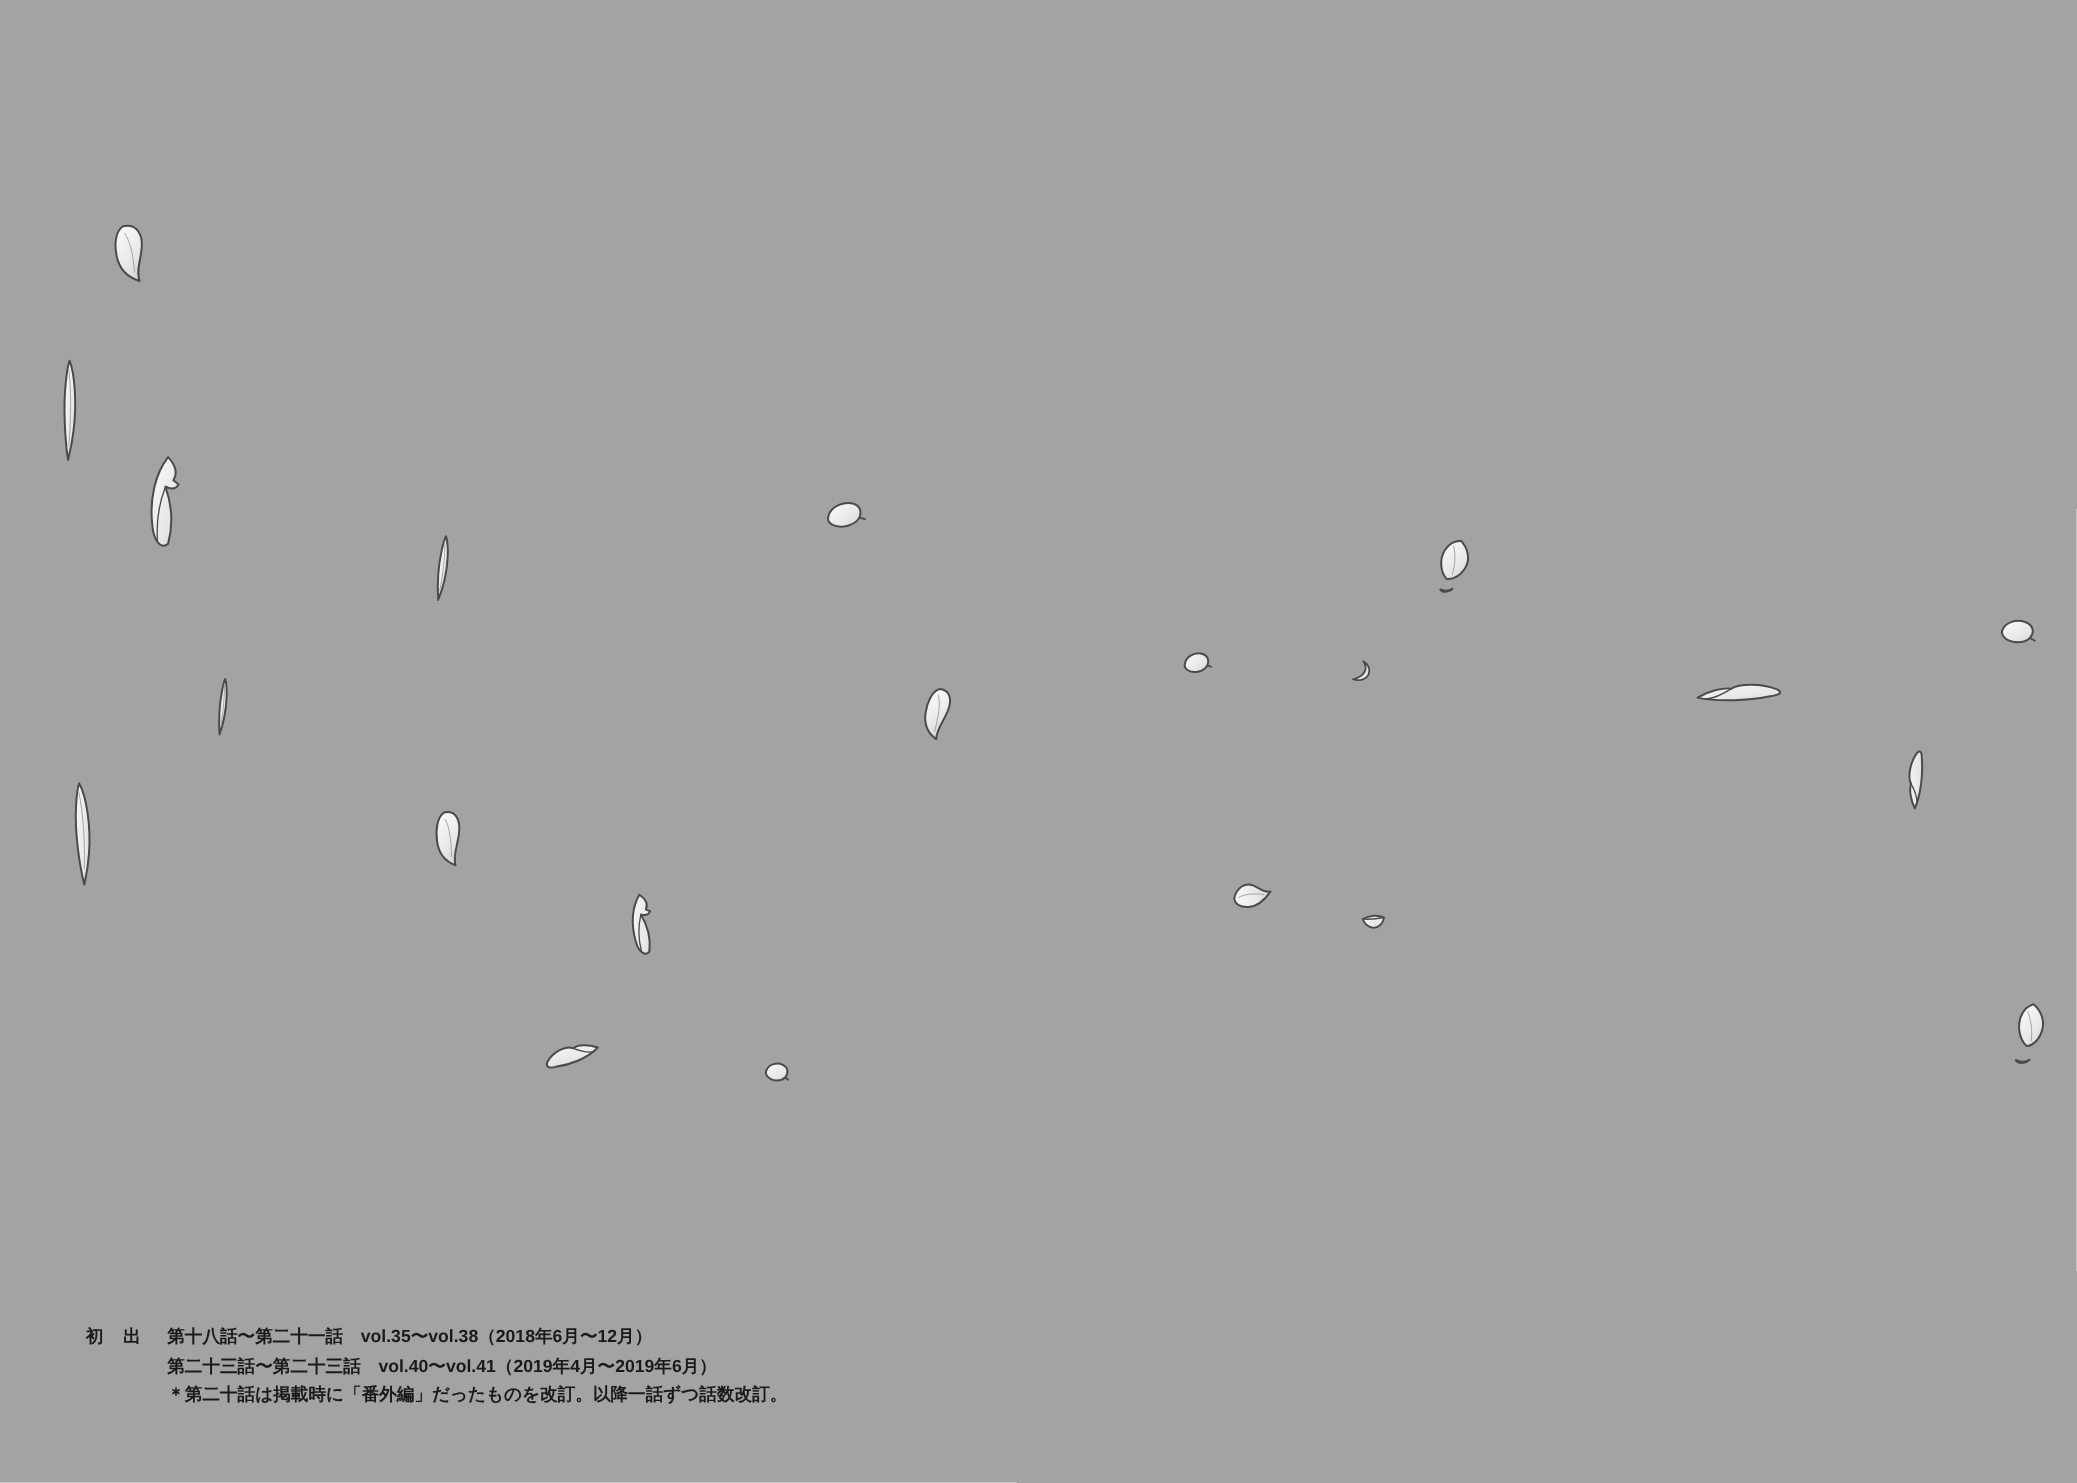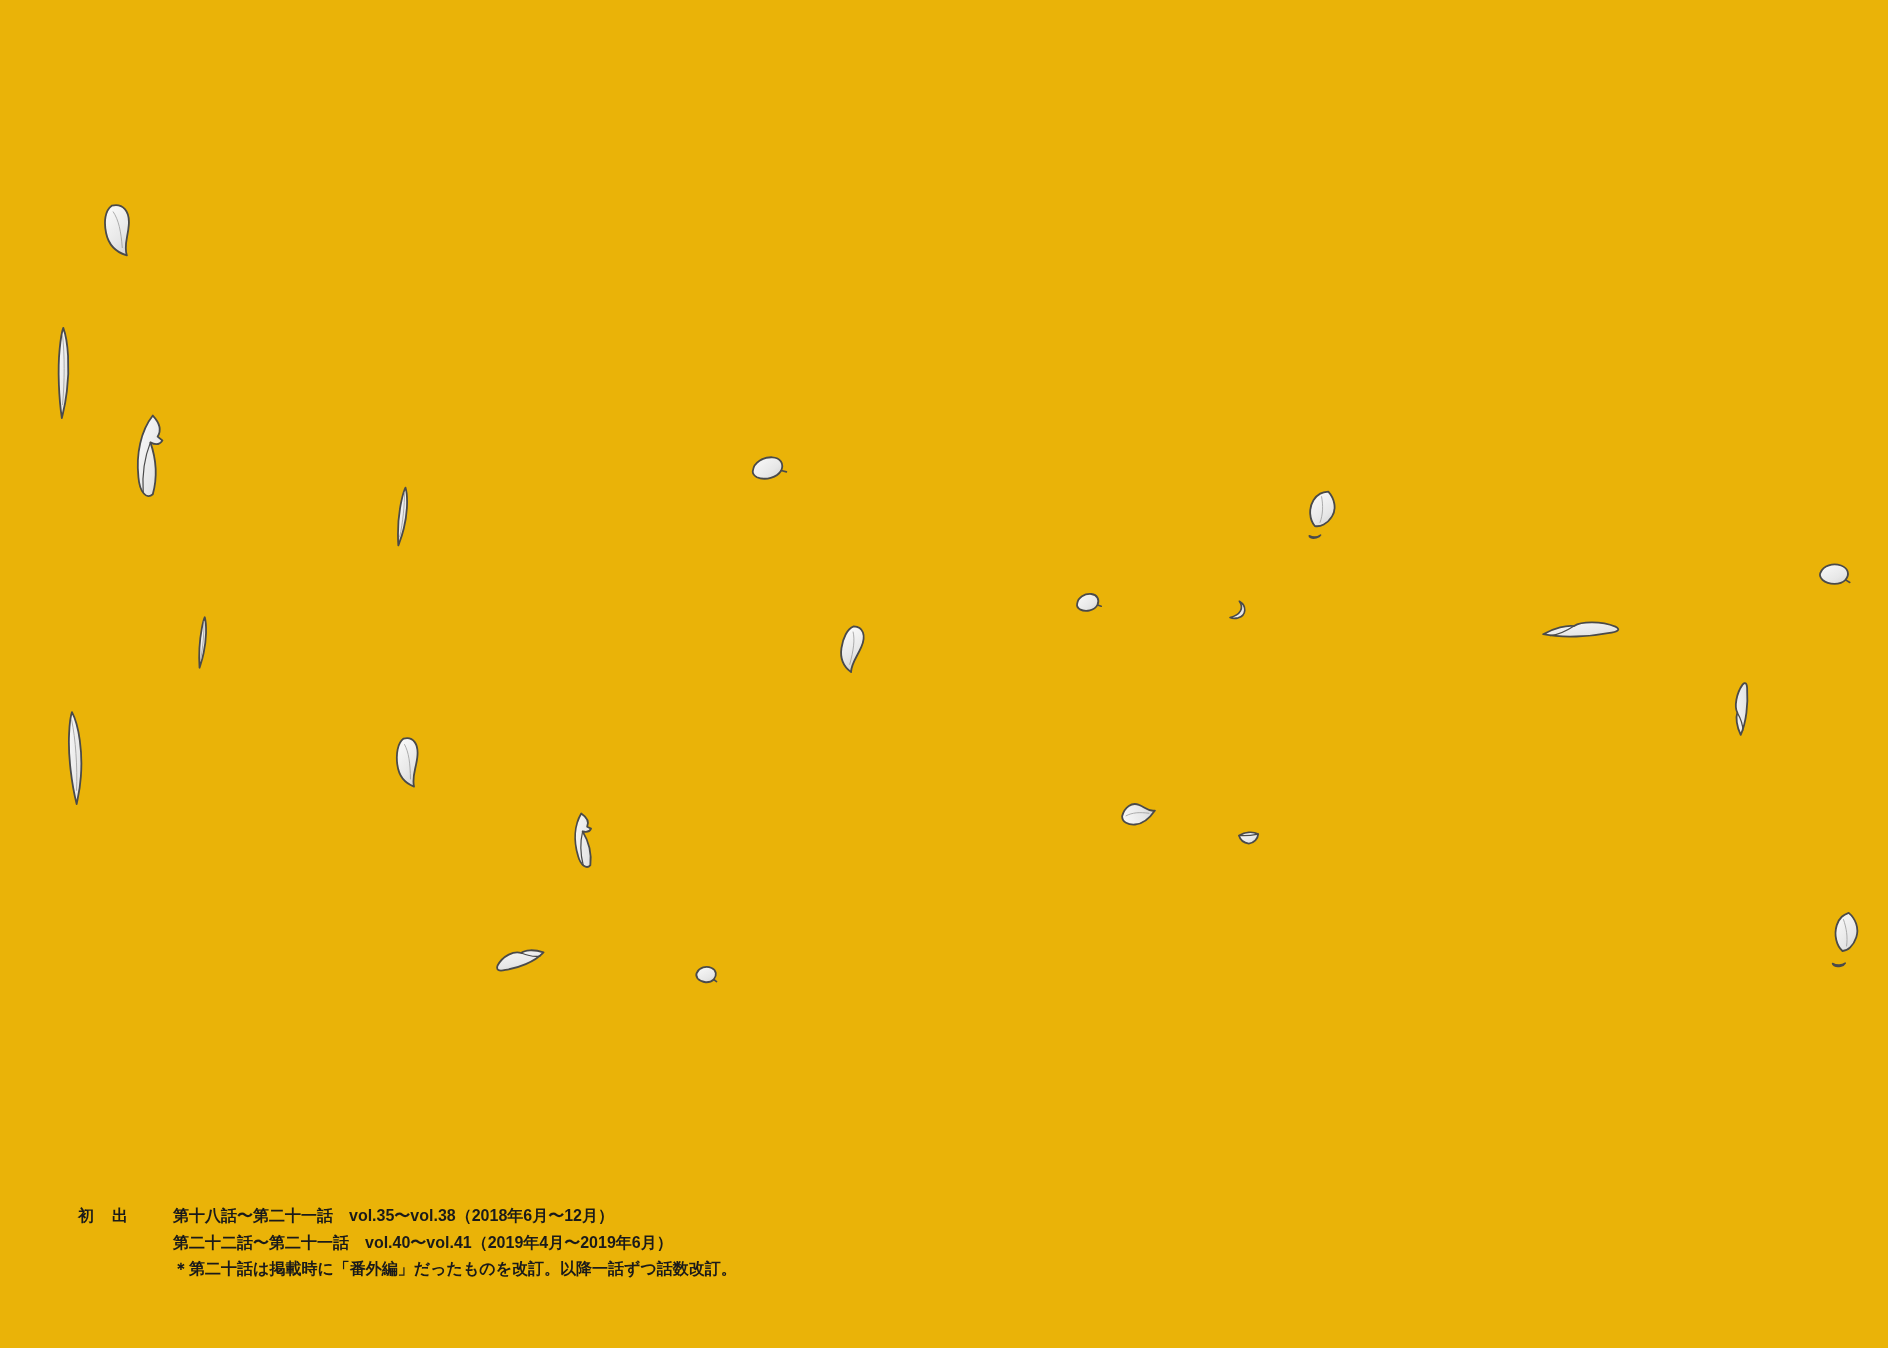--- a/index.html
+++ b/index.html
@@ -4,21 +4,21 @@
 <style>
   html, body {
     margin: 0;
     padding: 0;
     background: #ffffff;
   }
   .page {
     position: relative;
     width: 1888px;
     height: 1348px;
-    background: #eab308;
+    background: #a3a3a3;
     overflow: hidden;
     font-family: "Liberation Sans", "DejaVu Sans", sans-serif;
   }
   .leaves-svg {
     position: absolute;
     left: 0;
     top: 0;
     width: 1888px;
     height: 1348px;
     display: block;
@@ -33,21 +33,21 @@
     line-height: 26.5px;
     white-space: nowrap;
   }
   .colophon-label {
     position: absolute;
     left: 0;
     top: 0;
     letter-spacing: 1px;
   }
   .colophon-lines {
-    margin-left: 95px;
+    margin-left: 74px;
   }
   .colophon-line {
     height: 26.5px;
   }
 </style>
 </head>
 <body>
 
 <div class="page">
 
@@ -188,18 +188,18 @@
         <g transform="translate(1839 964) rotate(-8) scale(0.18 0.12)">
         <path d="M-35,-12 C-15,12 15,16 35,0 C25,22 -10,26 -28,8 C-33,2 -36,-6 -35,-12 Z" fill="url(#leafGrad)" stroke="#4a4a4a" stroke-width="1.6" vector-effect="non-scaling-stroke" stroke-linejoin="round" stroke-linecap="round"></path>
       </g>
       </g>
   </svg>
 
   <div class="colophon">
     <div class="colophon-label">初　出</div>
     <div class="colophon-lines">
       <div class="colophon-line">第十八話〜第二十一話　vol.35〜vol.38（2018年6月〜12月）</div>
-      <div class="colophon-line">第二十二話〜第二十一話　vol.40〜vol.41（2019年4月〜2019年6月）</div>
+      <div class="colophon-line">第二十三話〜第二十三話　vol.40〜vol.41（2019年4月〜2019年6月）</div>
       <div class="colophon-line">＊第二十話は掲載時に「番外編」だったものを改訂。以降一話ずつ話数改訂。</div>
     </div>
   </div>
 
 </div>
 
 </body></html>

